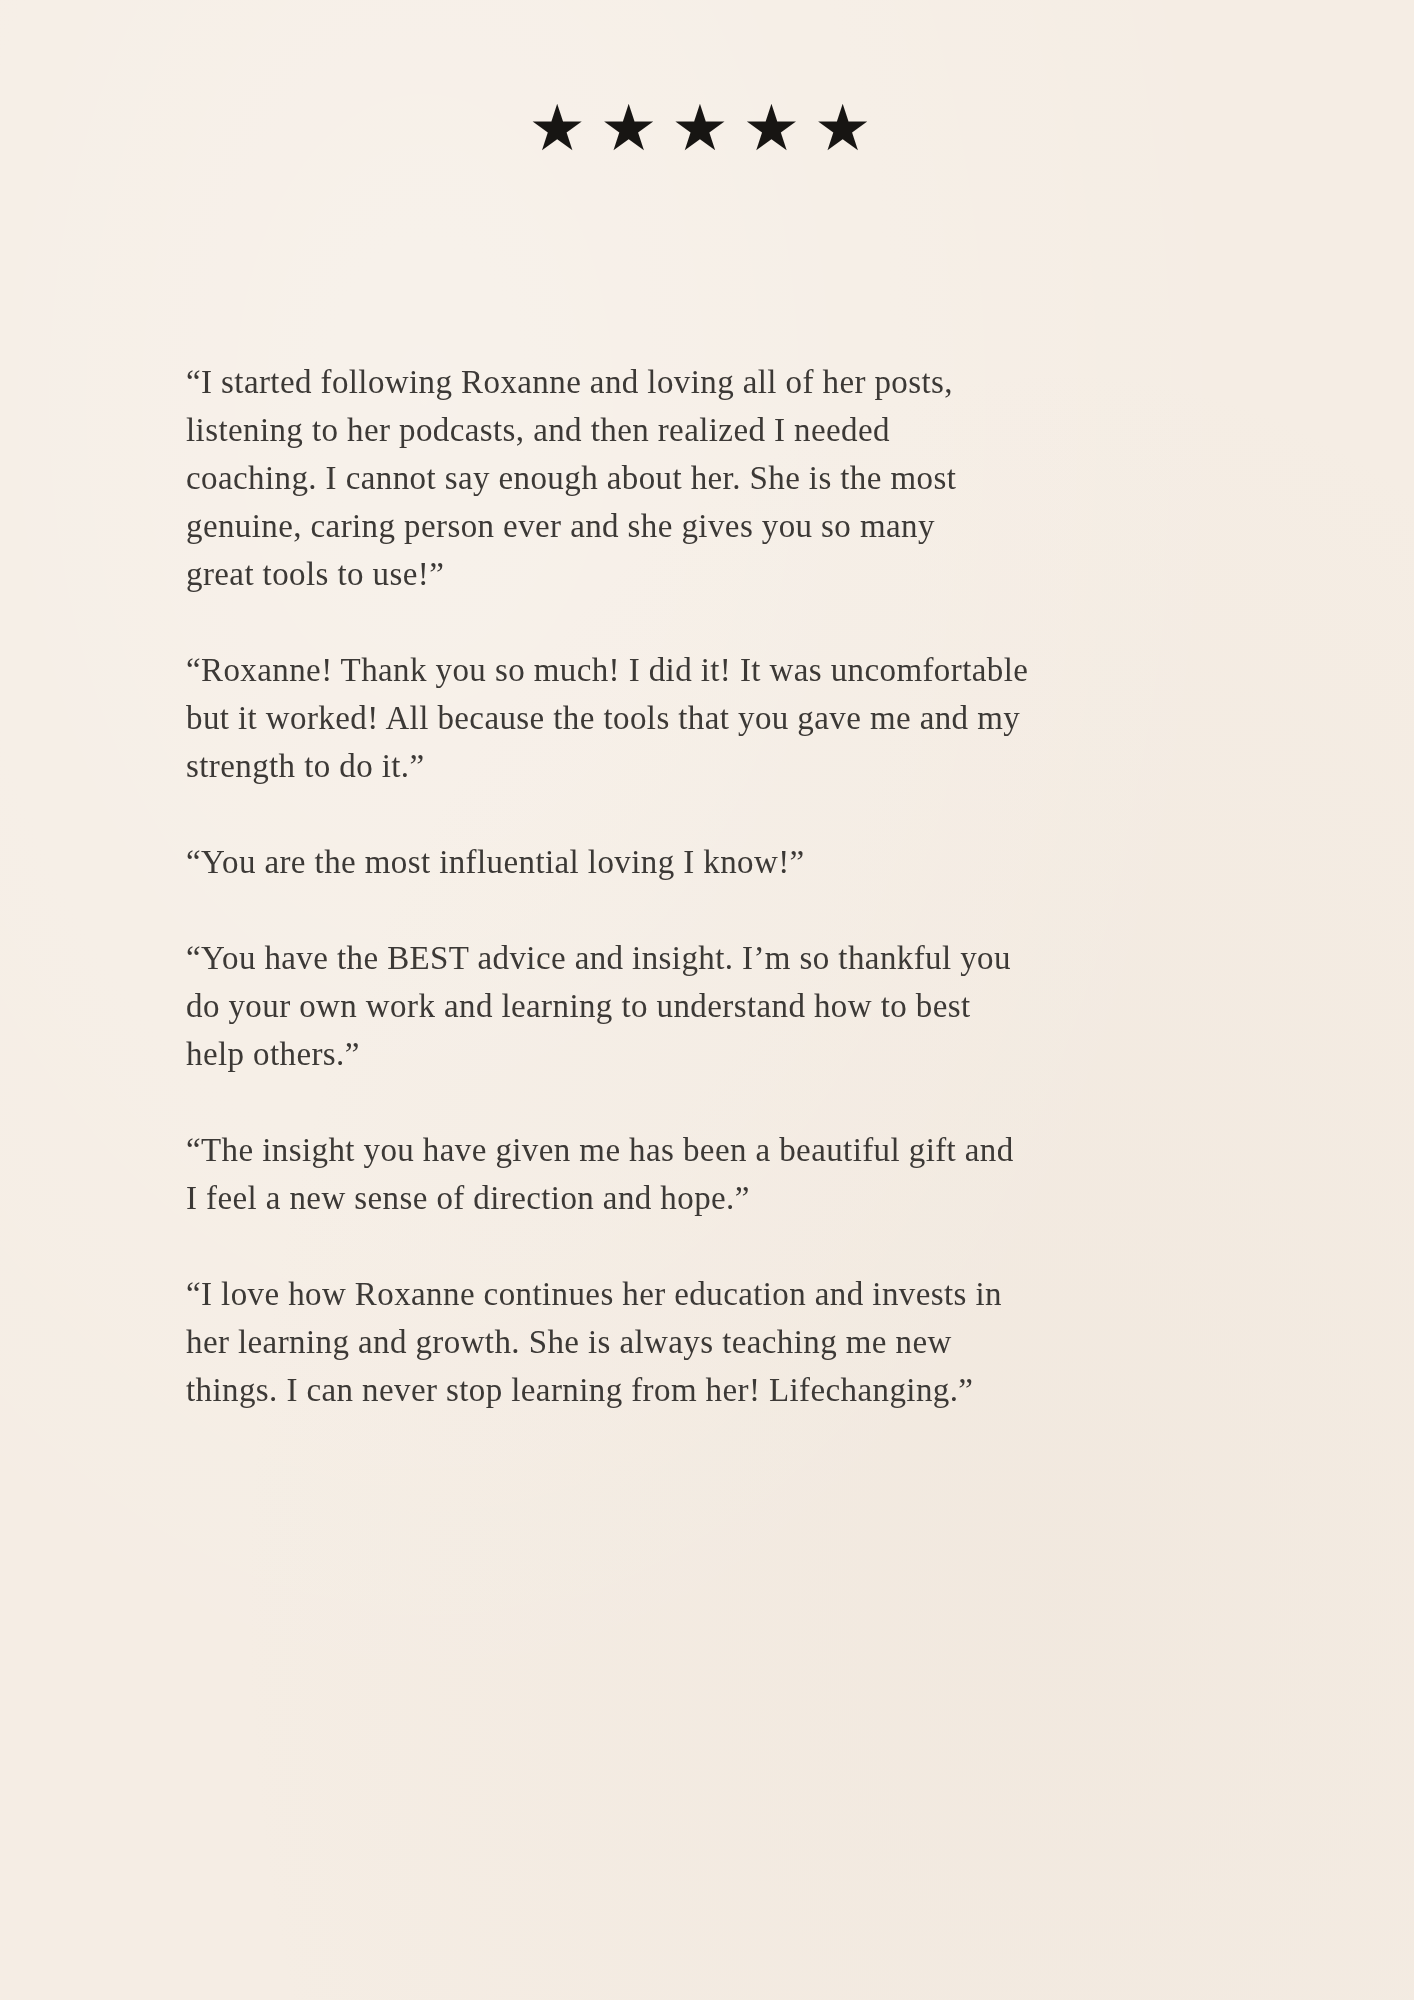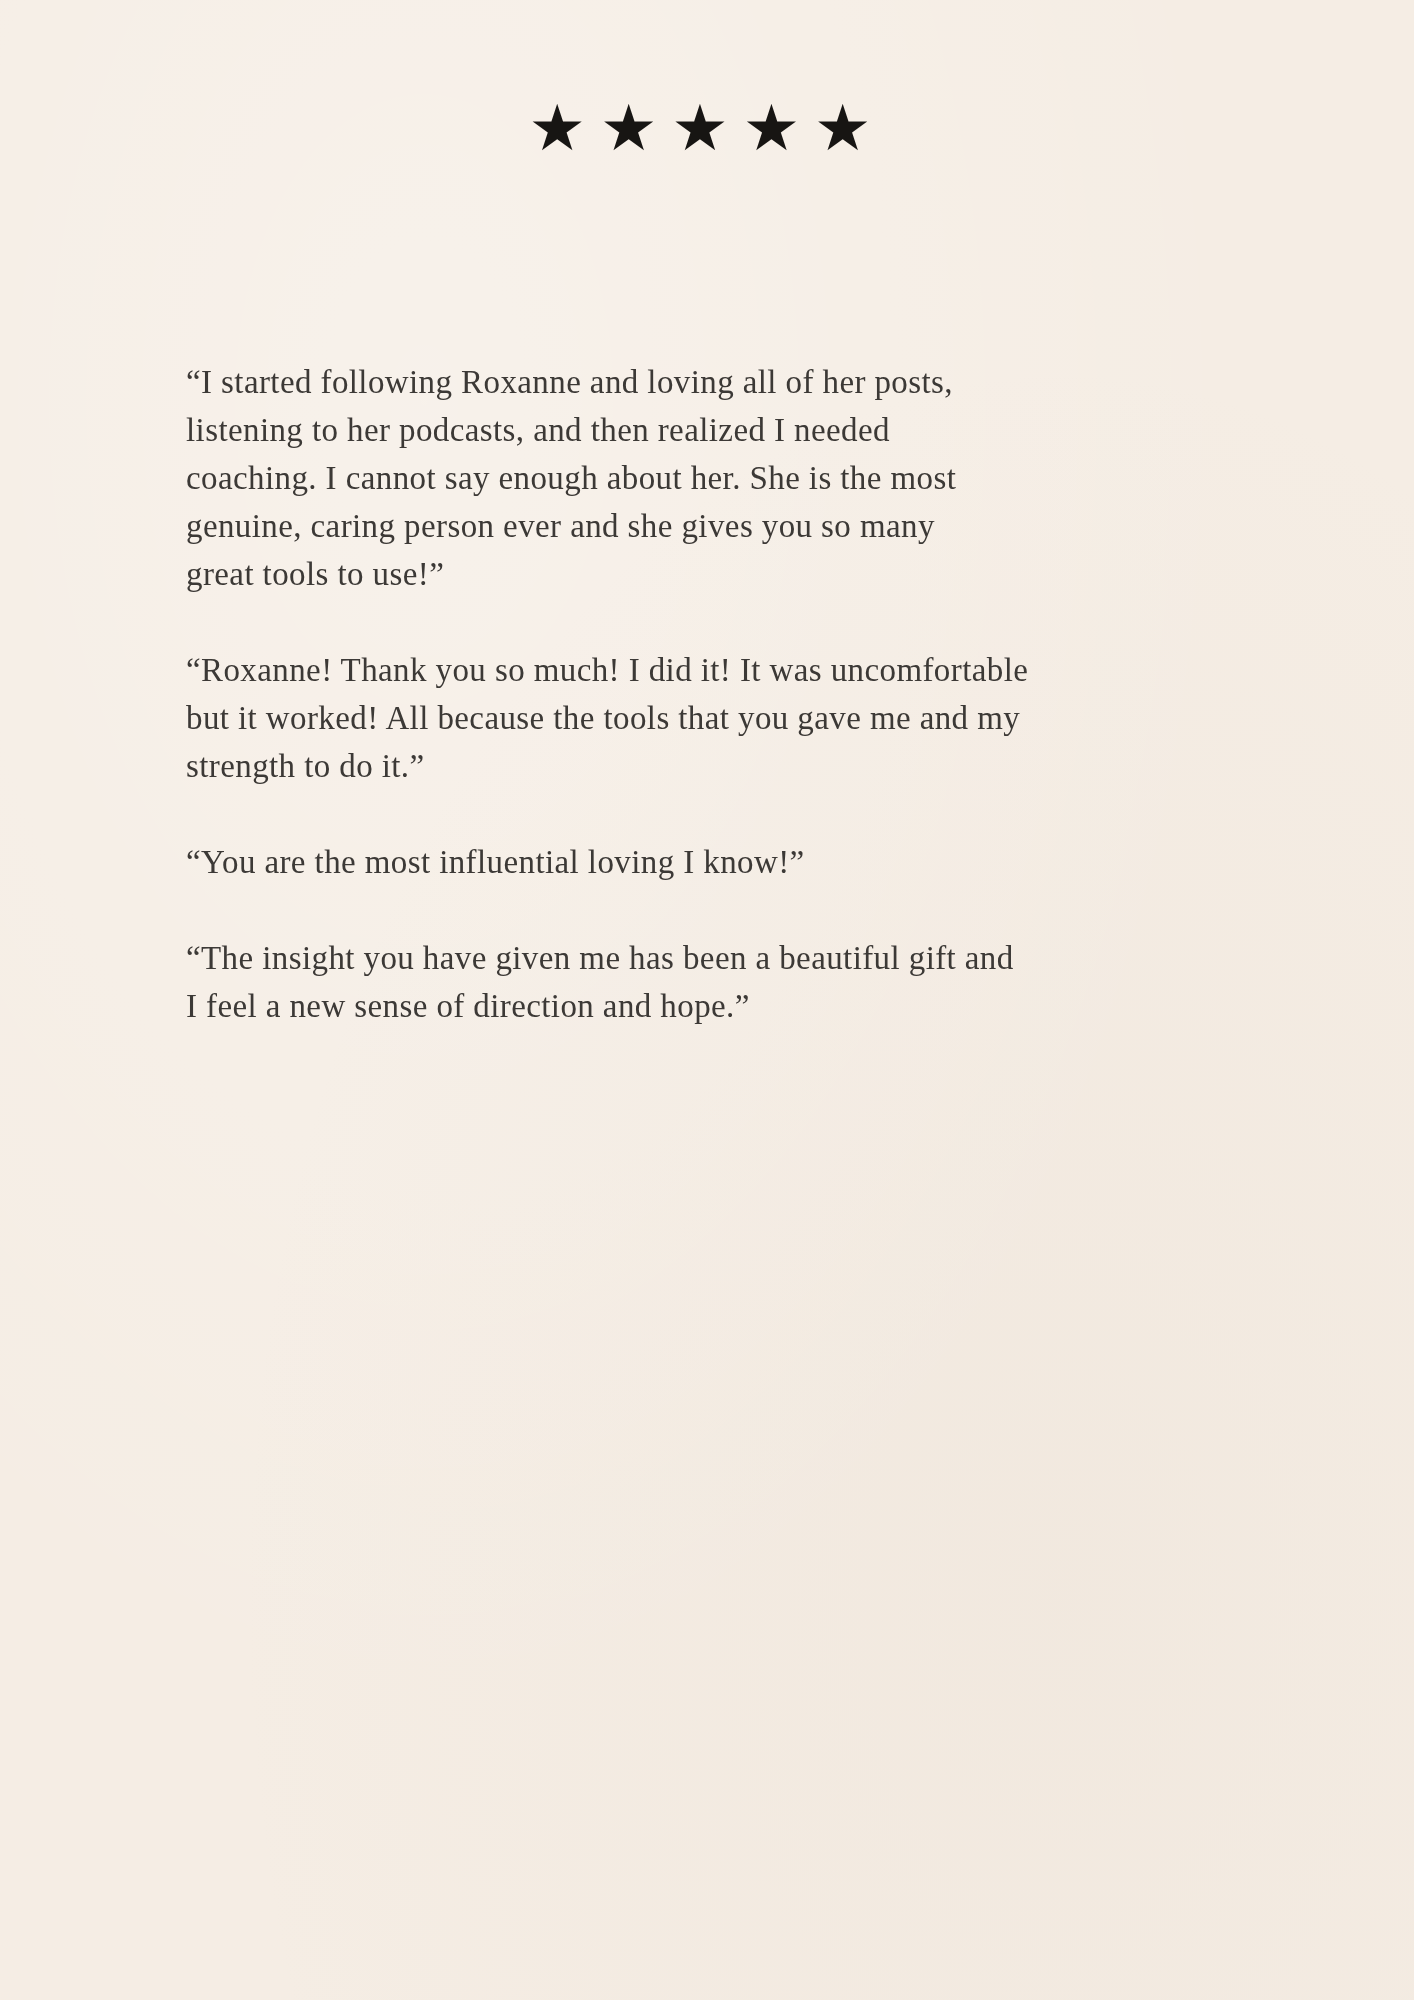--- a/index.html
+++ b/index.html
@@ -62,15 +62,21 @@
 <main class="testimonials" style="color: rgb(60, 57, 54);">
   <p class="quote">“I started following Roxanne and loving all of her posts,
 listening to her podcasts, and then realized I needed
 coaching. I cannot say enough about her. She is the most
 genuine, caring person ever and she gives you so many
 great tools to use!”</p>
   <p class="quote">“Roxanne! Thank you so much! I did it! It was uncomfortable
 but it worked! All because the tools that you gave me and my
 strength to do it.”</p>
   <p class="quote">“You are the most influential loving I know!”</p>
+  <p class="quote">“You have the BEST advice and insight. I’m so thankful you
+do your own work and learning to understand how to best
+help others.”</p>
   <p class="quote">“The insight you have given me has been a beautiful gift and
 I feel a new sense of direction and hope.”</p>
+  <p class="quote">“I love how Roxanne continues her education and invests in
+her learning and growth. She is always teaching me new
+things. I can never stop learning from her! Lifechanging.”</p>
 </main>
 
 </body></html>

